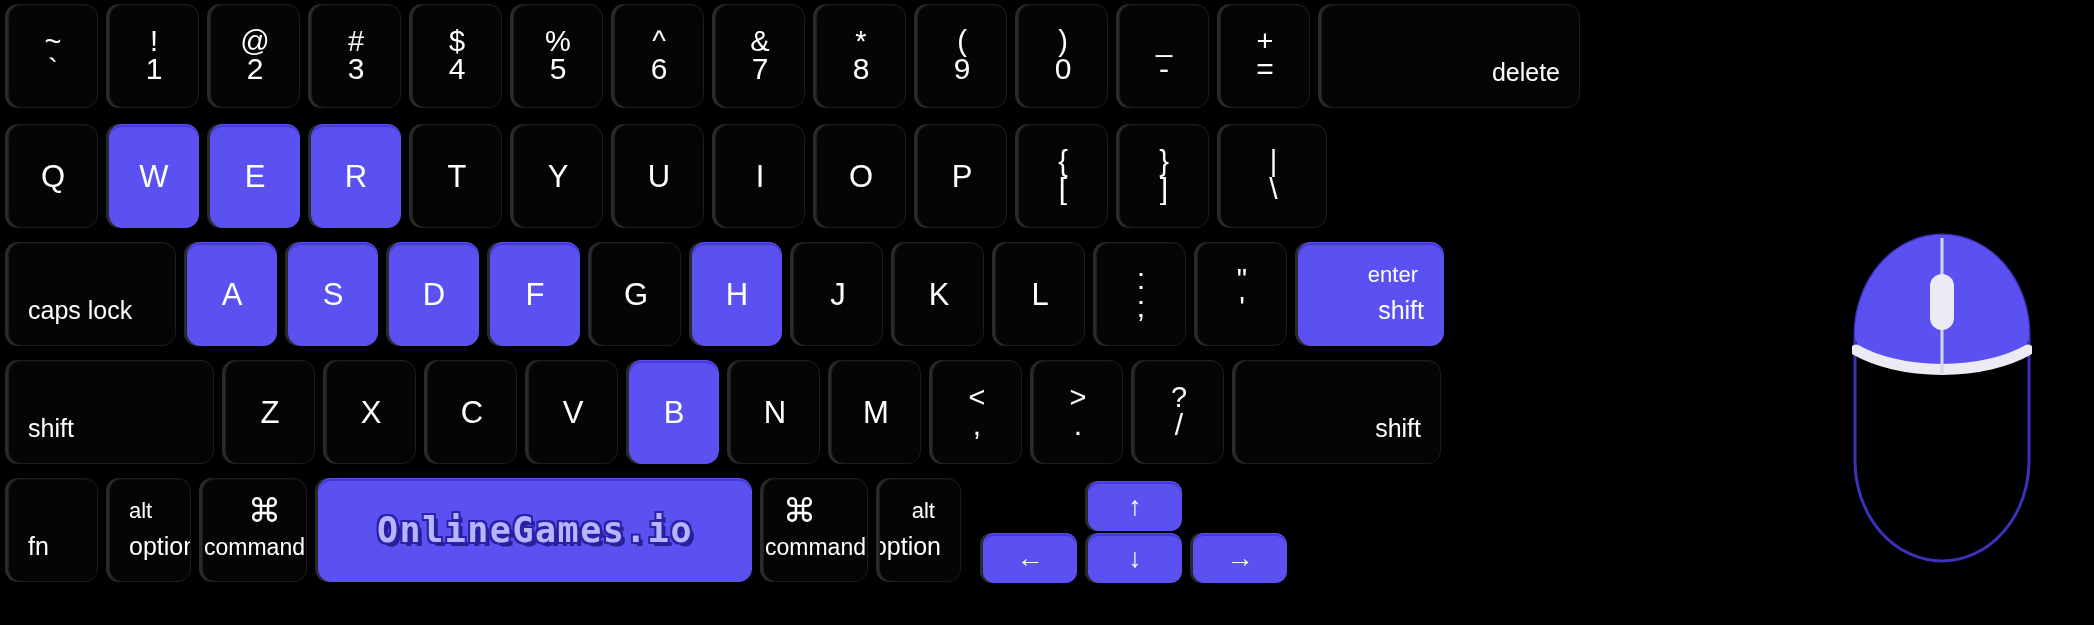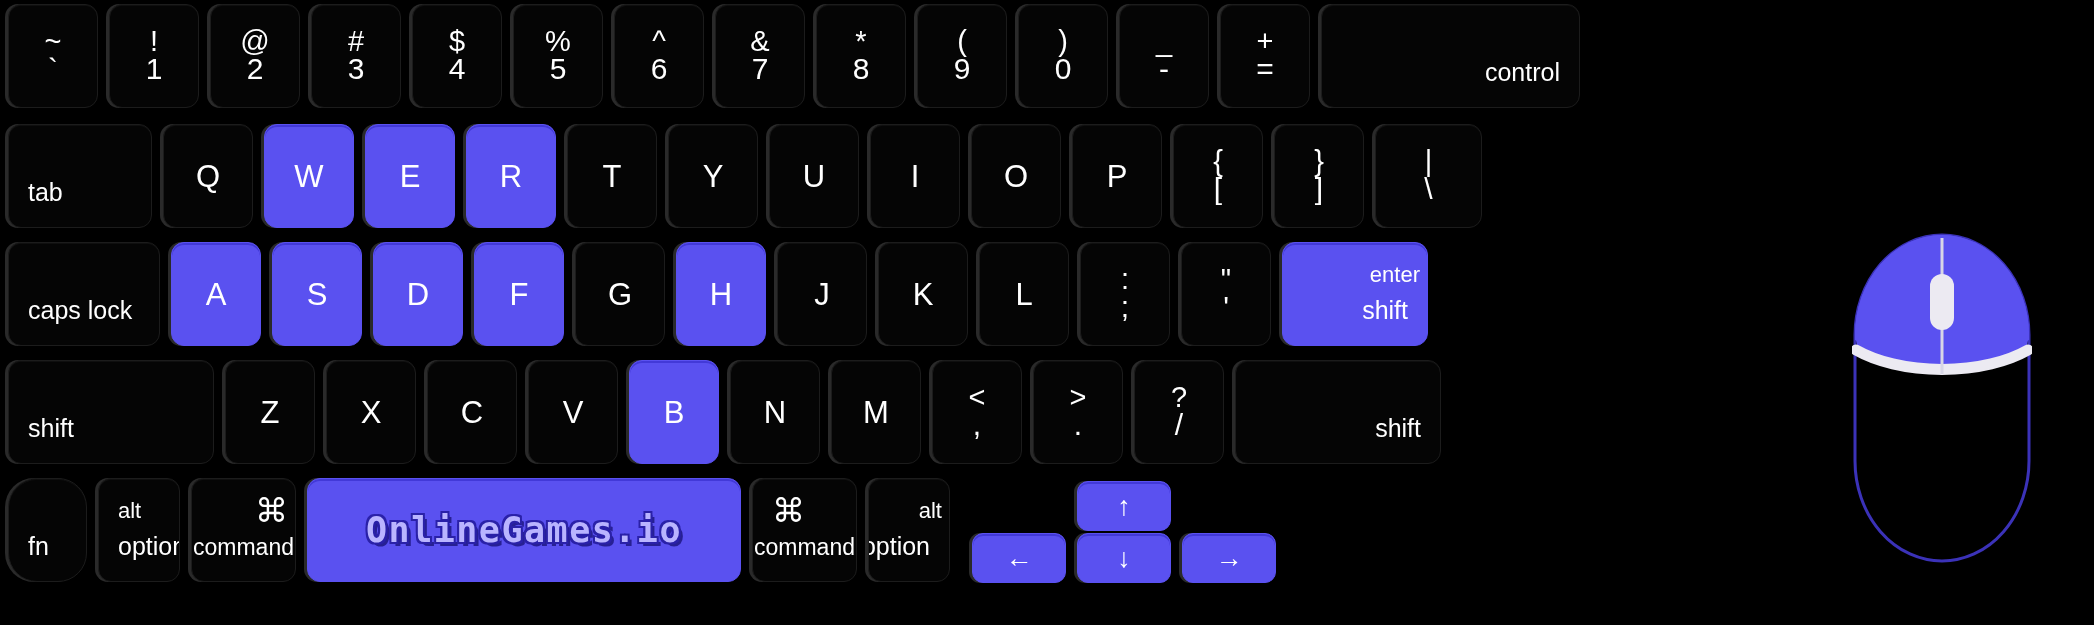--- a/index.html
+++ b/index.html
@@ -48,34 +48,34 @@
   }
 
   
   .lbl{position:absolute;line-height:1;white-space:nowrap;}
   .c    {left:0;right:0;top:50%;transform:translateY(-50%);text-align:center;font-size:31px;font-weight:400;}
   .dual-top {left:0;right:0;top:22px;text-align:center;font-size:29px;}
   .dual-bot {left:0;right:0;bottom:23px;text-align:center;font-size:30px;}
   .bl   {left:19px;bottom:22px;font-size:25px;}
   .br   {right:19px;bottom:22px;font-size:25px;}
   .tl   {left:19px;top:21px;font-size:22px;}
-  .tr   {right:7px;top:21px;font-size:22px;text-align:center;}
+  .tr   {right:25px;top:21px;font-size:22px;text-align:center;}
   .tr.cmd{font-size:33px;top:15px;}
   .tl.cmd{font-size:33px;top:15px;}
   .bc   {left:0;right:0;bottom:22px;text-align:center;font-size:23px;}
 
   
   .w-del   {width:259px;}
   .w-tab   {width:144px;}
   .w-bsl   {width:107px;}
-  .w-caps  {width:152px;text-decoration:underline;}
+  .w-caps  {width:168px;text-decoration:underline;}
   .w-ret   {width:146px;}
   .w-lshift{width:206px;}
   .w-rshift{width:206px;}
-  .w-fn    {width:79px;border-radius:29px;}
+  .w-fn    {width:90px;}
   .w-ctrl  {width:97px;}
   .w-opt   {width:82px;}
   .w-cmd   {width:105px;}
   .w-space {width:434px;}
 
   
   .spacebar{position:relative;}
   .logo{
     position:absolute;left:0;right:0;top:50%;transform:translateY(-50%);
     text-align:center;
@@ -163,28 +163,25 @@
       </div>
       <div class="key sq">
         <span class="lbl dual-top">_</span>
         <span class="lbl dual-bot">-</span>
       </div>
       <div class="key sq">
         <span class="lbl dual-top">+</span>
         <span class="lbl dual-bot">=</span>
       </div>
       <div class="key w-del">
-        <span class="lbl br">control</span>
+        <span class="lbl br">delete</span>
       </div>
     </div>
 
     <div class="krow r1">
-      <div class="key w-tab">
-        <span class="lbl bl">tab</span>
-      </div>
       <div class="key sq">
         <span class="lbl c">Q</span>
       </div>
       <div class="key sq on">
         <span class="lbl c">W</span>
       </div>
       <div class="key sq on">
         <span class="lbl c">E</span>
       </div>
       <div class="key sq on">

